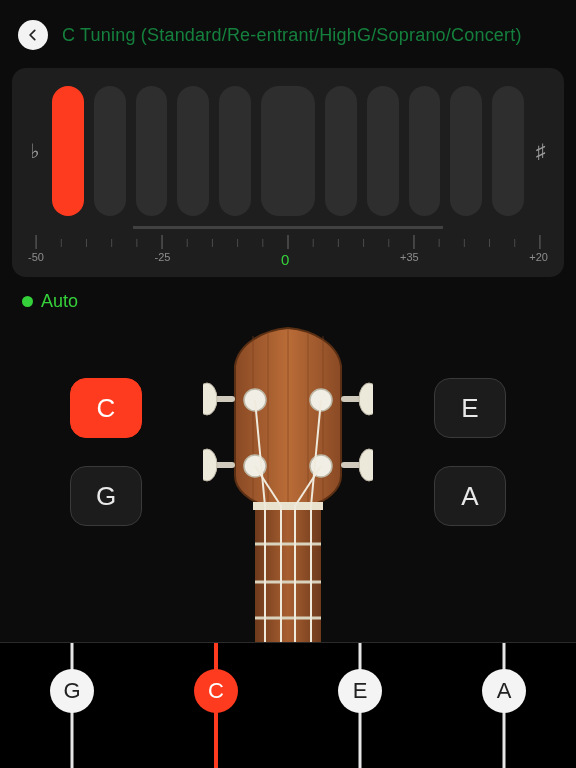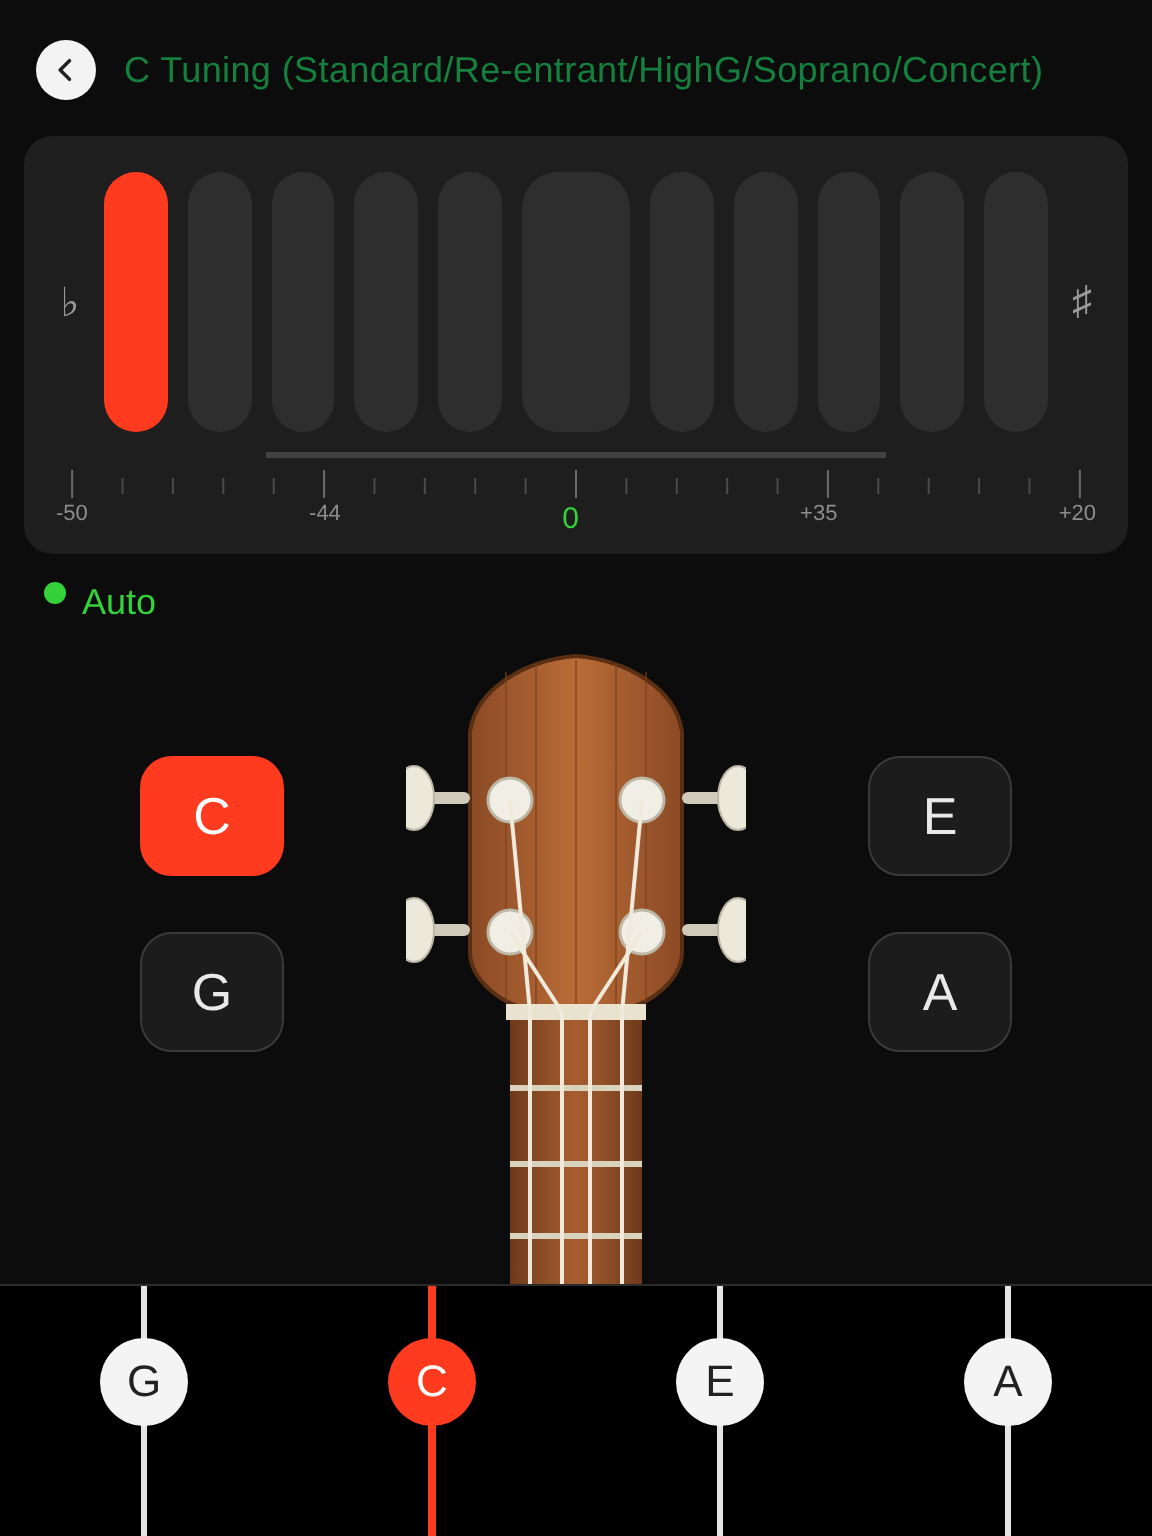--- a/index.html
+++ b/index.html
@@ -93,21 +93,21 @@
   
   .status-row {
     display: flex;
     justify-content: space-between;
     align-items: center;
     padding: 14px 22px 6px 22px;
     font-size: 18px;
     font-weight: 300;
   }
   .auto {
-    display: flex; gap: 8px;
+    display: flex; align-items: center; gap: 8px;
     color: #35d13a;
     cursor: pointer;
   }
   .auto-dot {
     width: 11px; height: 11px; border-radius: 50%;
     background: #35d13a;
   }
 
   
   .instrument-area {
@@ -238,21 +238,21 @@
             <line x1="360" y1="6" x2="360" y2="14"></line>
           <line x1="410" y1="6" x2="410" y2="14"></line>
             <line x1="435" y1="6" x2="435" y2="14"></line>
             <line x1="460" y1="6" x2="460" y2="14"></line>
             <line x1="485" y1="6" x2="485" y2="14"></line>
         </g>
       </g>
     </svg>
     <div class="scale-labels">
       <span>-50</span>
-      <span>-44</span>
+      <span>-25</span>
       <span class="zero">0</span>
       <span>+35</span>
       <span>+20</span>
     </div>
   </div>
 </div>
 
 <div class="status-row">
   <div class="auto">
     <span class="auto-dot"></span>

